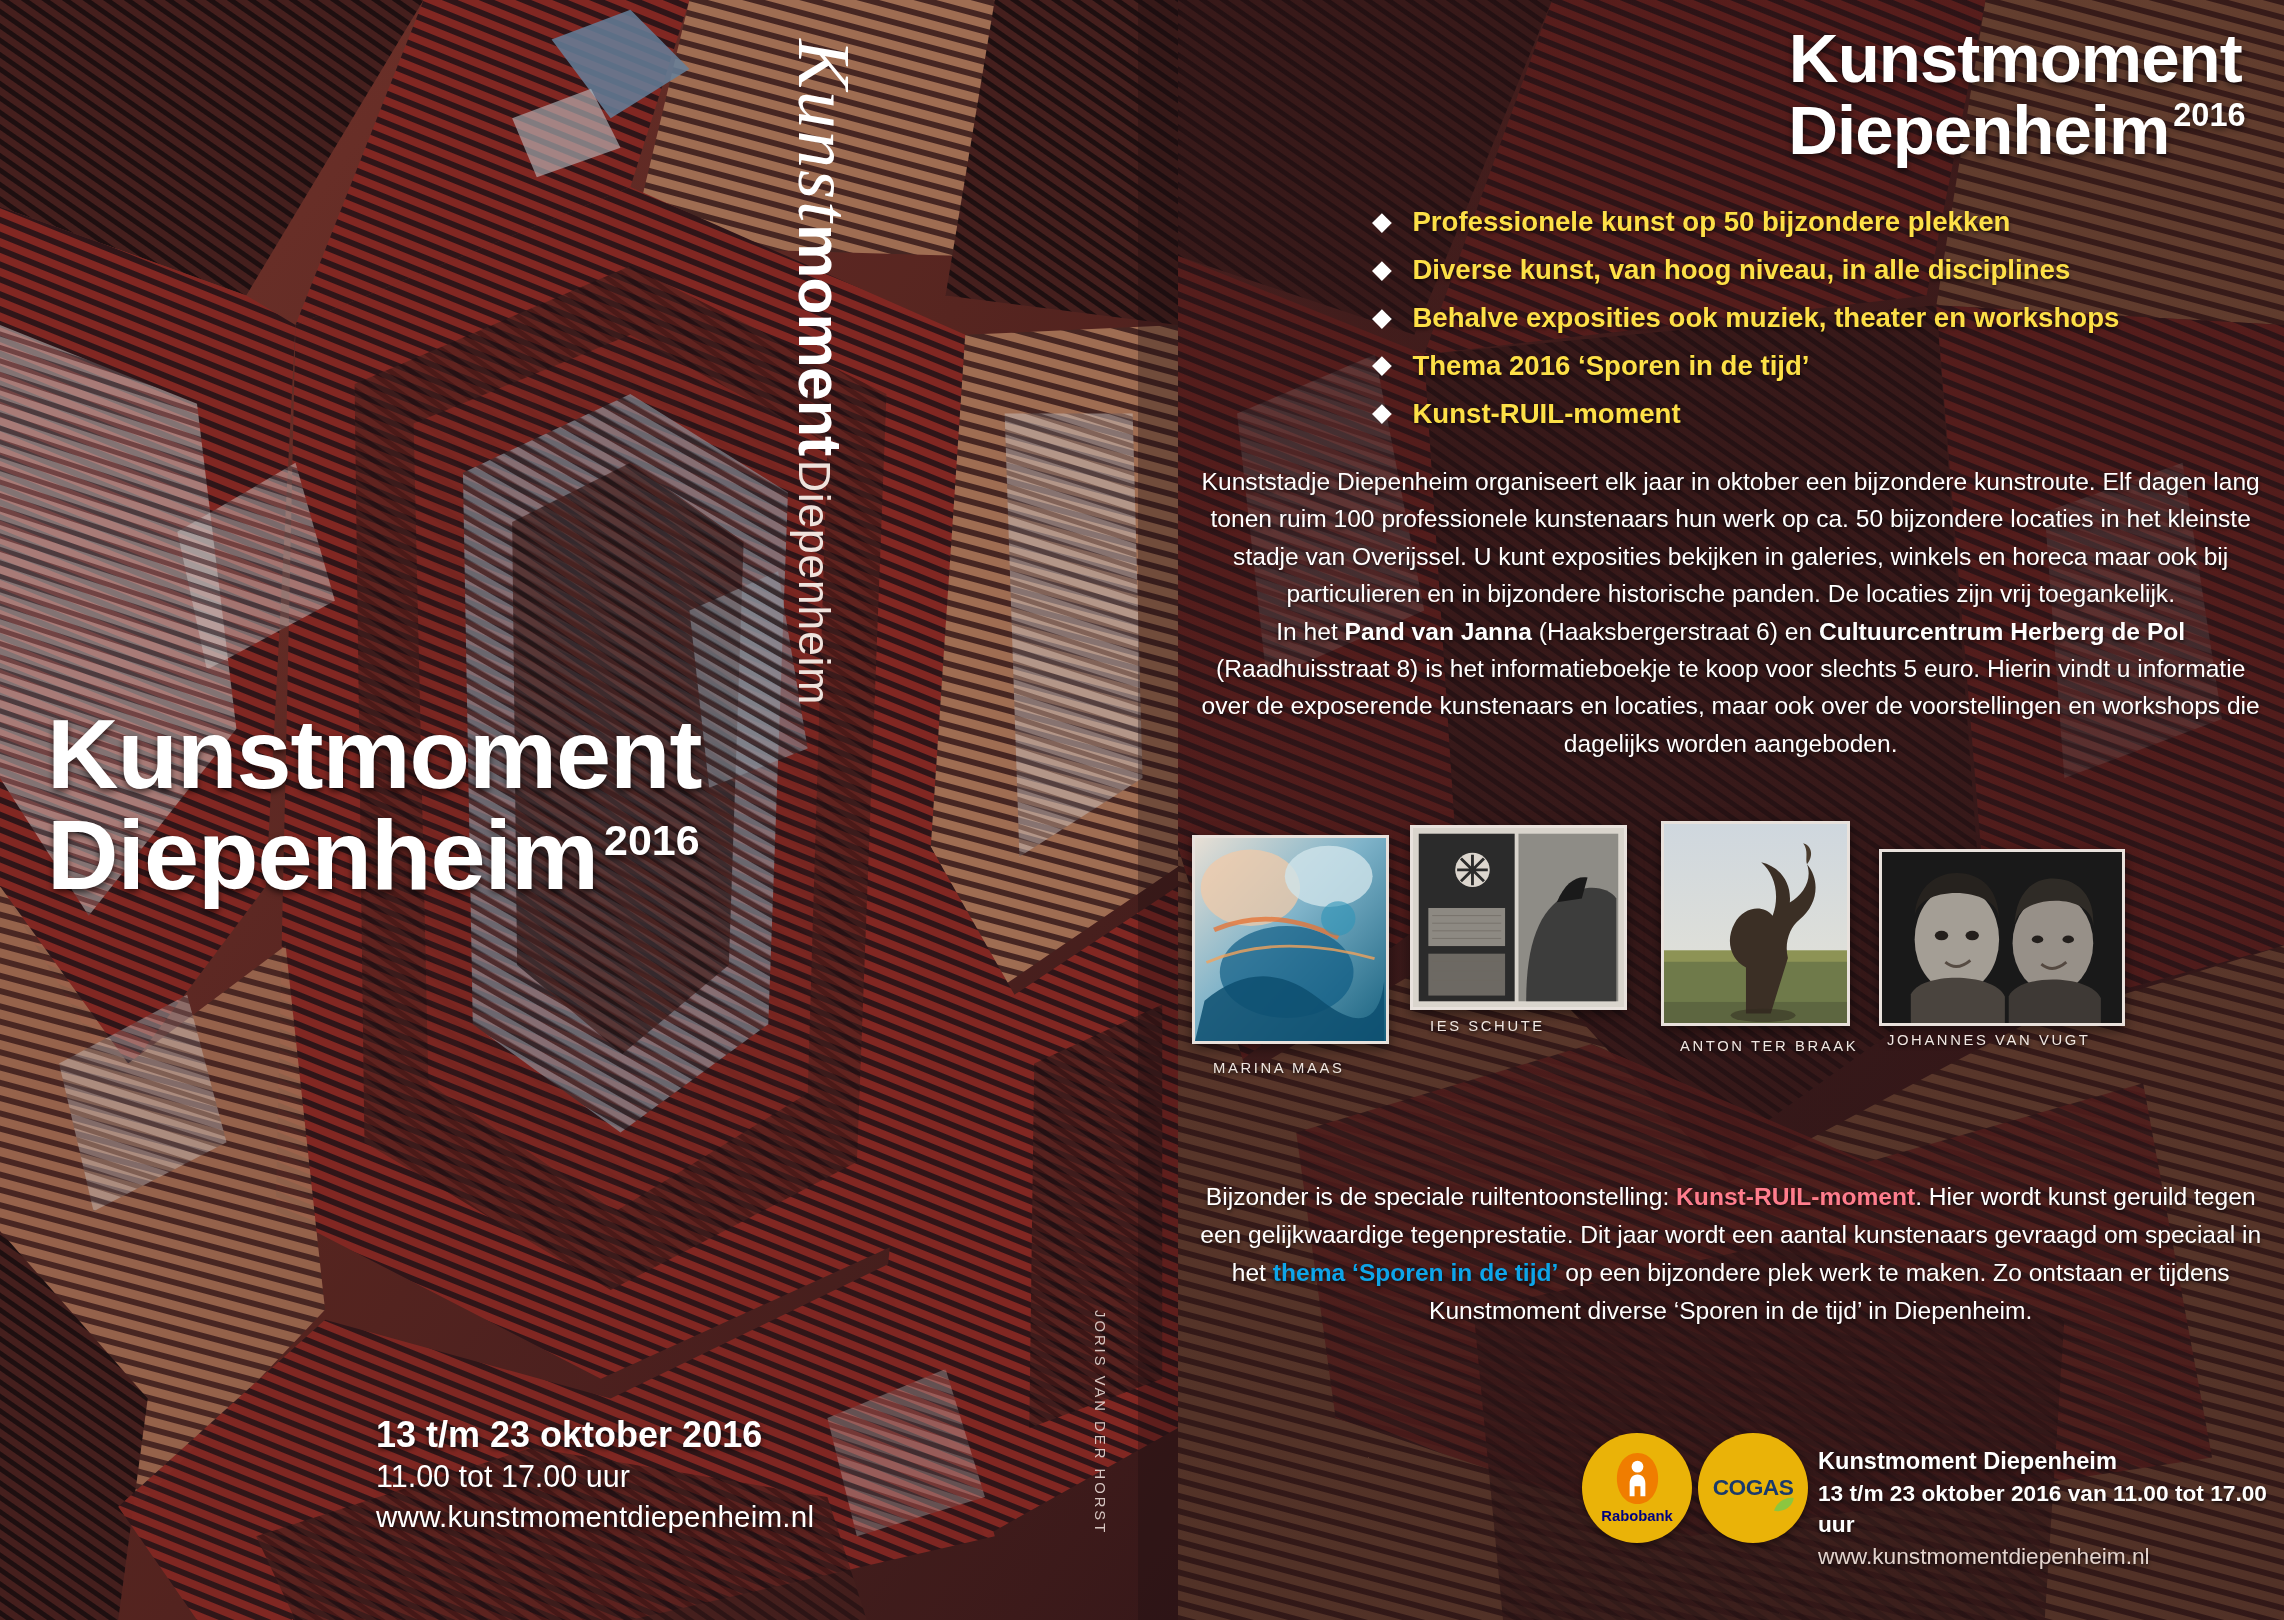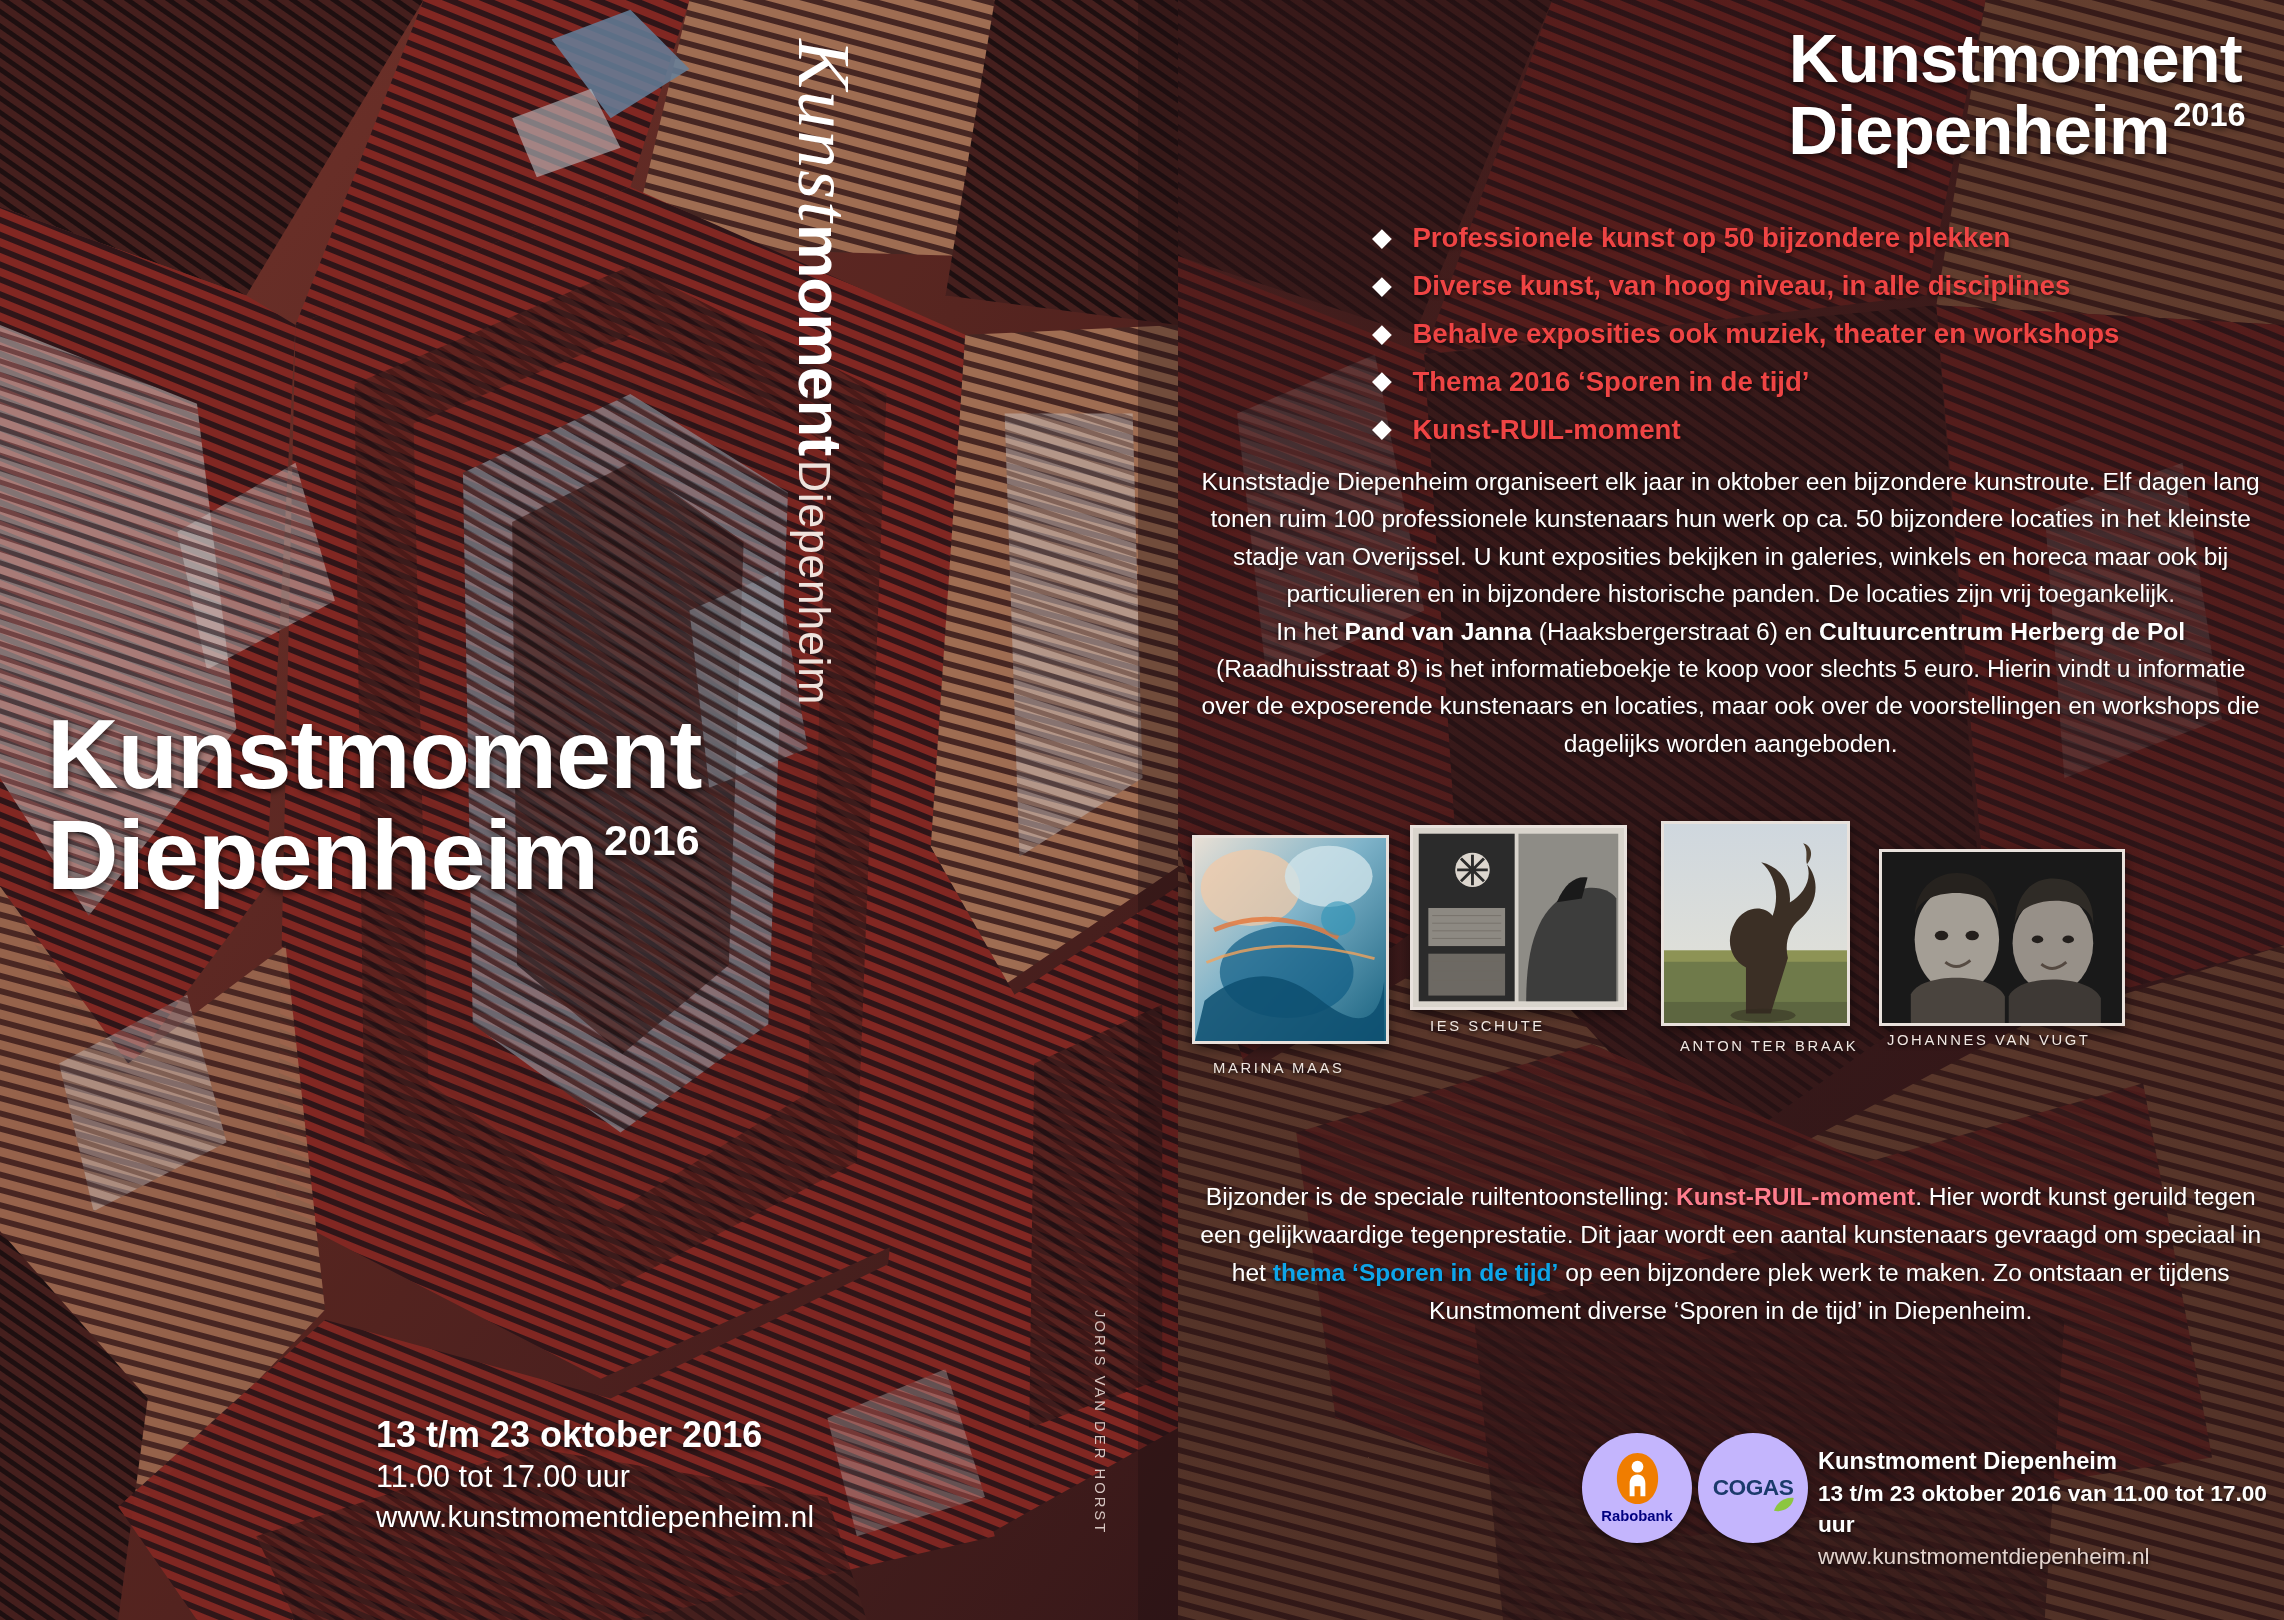--- a/index.html
+++ b/index.html
@@ -104,22 +104,22 @@
     position: absolute; left: 1374px - 1178px; top: 23.6px;
     width: 1044px; text-align: right; color: #fff;
     text-shadow: 0 3px 5.9px rgba(0,0,0,.6);
   }
   .rt-l1 { font-size: 69px; font-weight: bold; letter-spacing: -1px; line-height: 1.02; }
   .rt-l2 { font-size: 69px; font-weight: bold; letter-spacing: -1px; line-height: 1.06; }
   .rt-year { font-size: 32.5px; font-weight: bold; vertical-align: super; position: relative; top: -21.7px; left: 3.9px; }
 
   
   .bullets {
-    position: absolute; left: 197px; top: 218px; width: 887px;
-    color: #ef4444;
+    position: absolute; left: 197px; top: 202px; width: 887px;
+    color: #fde047;
   }
   .bullet-row {
     display: flex; align-items: flex-start; margin-bottom: 7.9px;
   }
   .bullet-dia {
     width: 13.8px; height: 13.8px; background: #fff;
     transform: rotate(45deg);
     margin: 13.8px 23.6px 0 0; flex: none;
   }
   .bullet-text {
@@ -152,21 +152,21 @@
     color: #fff; font-size: 24.6px; line-height: 1.55; text-align: center;
     text-shadow: 0 2px 3.9px rgba(0,0,0,.65);
   }
   .accent { color: #ff7d8d; font-weight: bold; }
   .accent2 { color: #0ea5e9; font-weight: bold; }
 
   
   .footer { position: absolute; left: 0; top: 1419px; width: 1106px; height: 202px; }
   .circle-logo {
     position: absolute; width: 110px; height: 110px; border-radius: 50%;
-    background: #c4b5fd; display: flex; align-items: center; justify-content: center;
+    background: #eab308; display: flex; align-items: center; justify-content: center;
     flex-direction: column; box-shadow: 0 3px 7.9px rgba(0,0,0,.4);
   }
   .rabo-label { font-size: 14.8px; font-weight: bold; color: #000080; margin-top: 2px; }
   .cogas-label { font-size: 22.7px; font-weight: bold; color: #1b3a6b; letter-spacing: -0.5px; }
   .footer-info {
     position: absolute; left: 640px; top: 25.6px; width: 453px;
     color: #fff; text-shadow: 0 2px 3.9px rgba(0,0,0,.7);
   }
   .fi-1 { font-size: 23.6px; font-weight: bold; line-height: 1.4; }
   .fi-2 { font-size: 22.7px; font-weight: bold; line-height: 1.4; }

